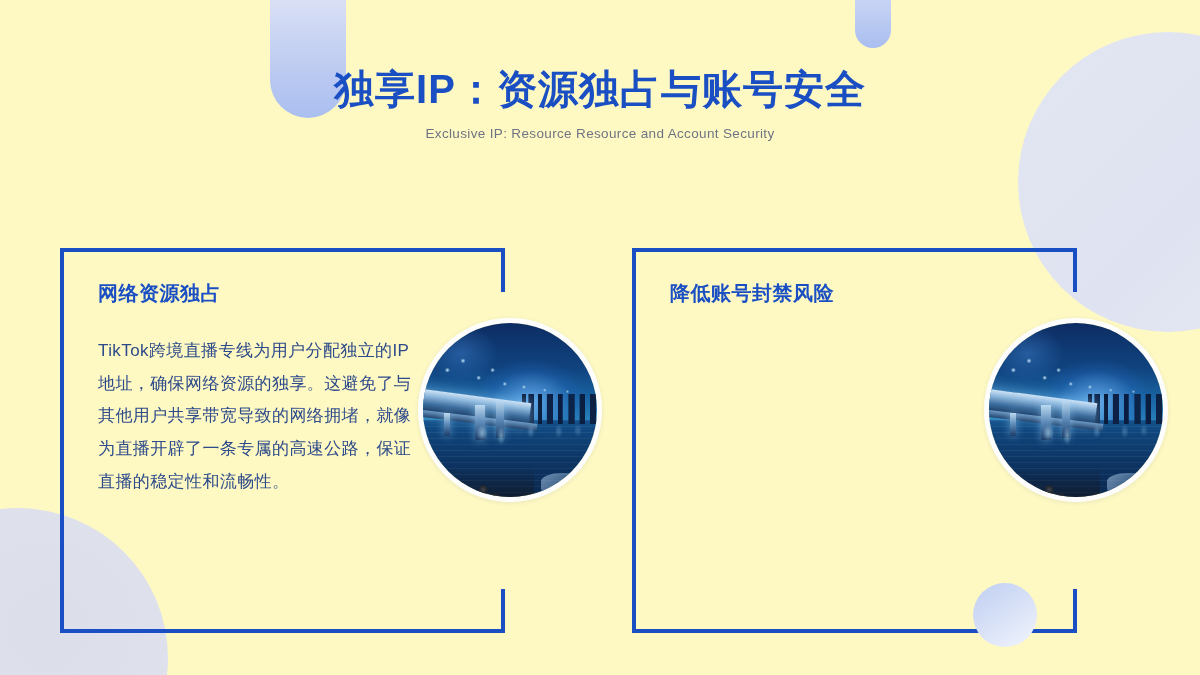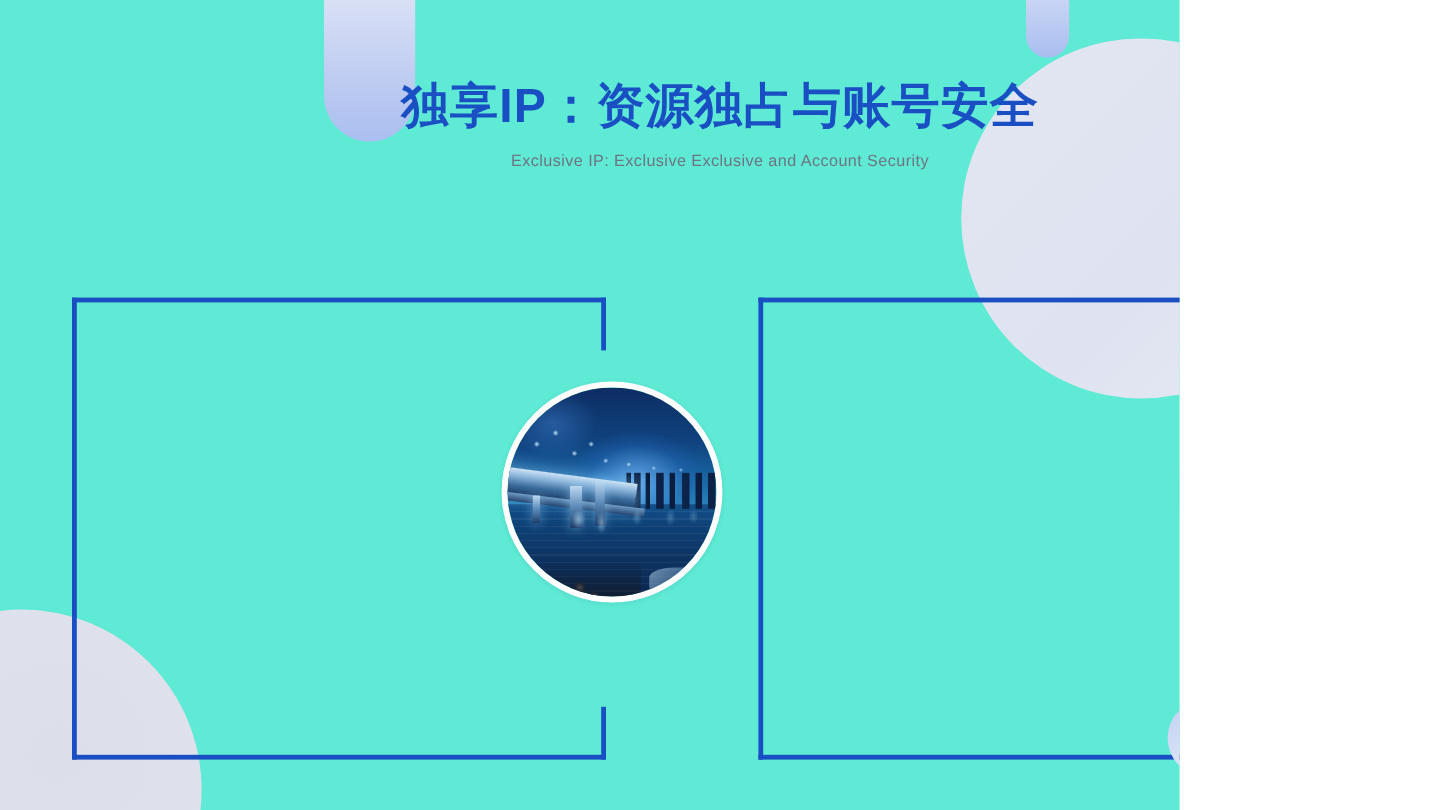--- a/index.html
+++ b/index.html
@@ -3,22 +3,22 @@
 <meta charset="utf-8">
 <style>
   * { margin:0; padding:0; box-sizing:border-box; }
   html, body {
     width:1200px; height:675px;
     overflow:hidden;
     font-family:"Liberation Sans", sans-serif;
   }
   #slide {
     position:relative;
-    width:983px; height:675px;
-    background:#5eead4;
+    width:1200px; height:675px;
+    background:#fef9c3;
     overflow:hidden;
   }
 
   
   .deco { position:absolute; pointer-events:none; }
 
   .pill-lg {
     left:270px; top:-60px;
     width:76px; height:178px;
     border-radius:38px;
@@ -223,42 +223,47 @@
 
 <div id="slide">
 
   <div class="deco pill-lg"></div>
   <div class="deco pill-sm"></div>
   <div class="deco circle-right-edge"></div>
   <div class="deco circle-bottom-left"></div>
 
   <div class="header">
     <div class="title">独享IP：资源独占与账号安全</div>
-    <div class="subtitle">Exclusive IP: Exclusive Exclusive and Account Security</div>
+    <div class="subtitle">Exclusive IP: Resource Resource and Account Security</div>
   </div>
 
   <div class="card card-left">
     <div class="frame">
       <div class="edge edge-top"></div>
       <div class="edge edge-bottom"></div>
       <div class="edge edge-left"></div>
       <div class="edge edge-right-top"></div>
       <div class="edge edge-right-bottom"></div>
     </div>
+    <div class="card-inner">
+      <div class="card-heading">网络资源独占</div>
+      <div class="card-body">TikTok跨境直播专线为用户分配独立的IP地址，确保网络资源的独享。这避免了与其他用户共享带宽导致的网络拥堵，就像为直播开辟了一条专属的高速公路，保证直播的稳定性和流畅性。</div>
+    </div>
   </div>
 
   <div class="card card-right">
     <div class="frame">
       <div class="edge edge-top"></div>
       <div class="edge edge-bottom"></div>
       <div class="edge edge-left"></div>
       <div class="edge edge-right-top"></div>
       <div class="edge edge-right-bottom"></div>
     </div>
     <div class="card-inner">
+      <div class="card-heading">降低账号封禁风险</div>
     </div>
   </div>
 
   <div class="deco circle-bottom-mid"></div>
 
   <div class="photo photo-left">
     <div class="scene">
       <div class="sky"></div>
       <div class="water"></div>
       <div class="skyline"></div>

